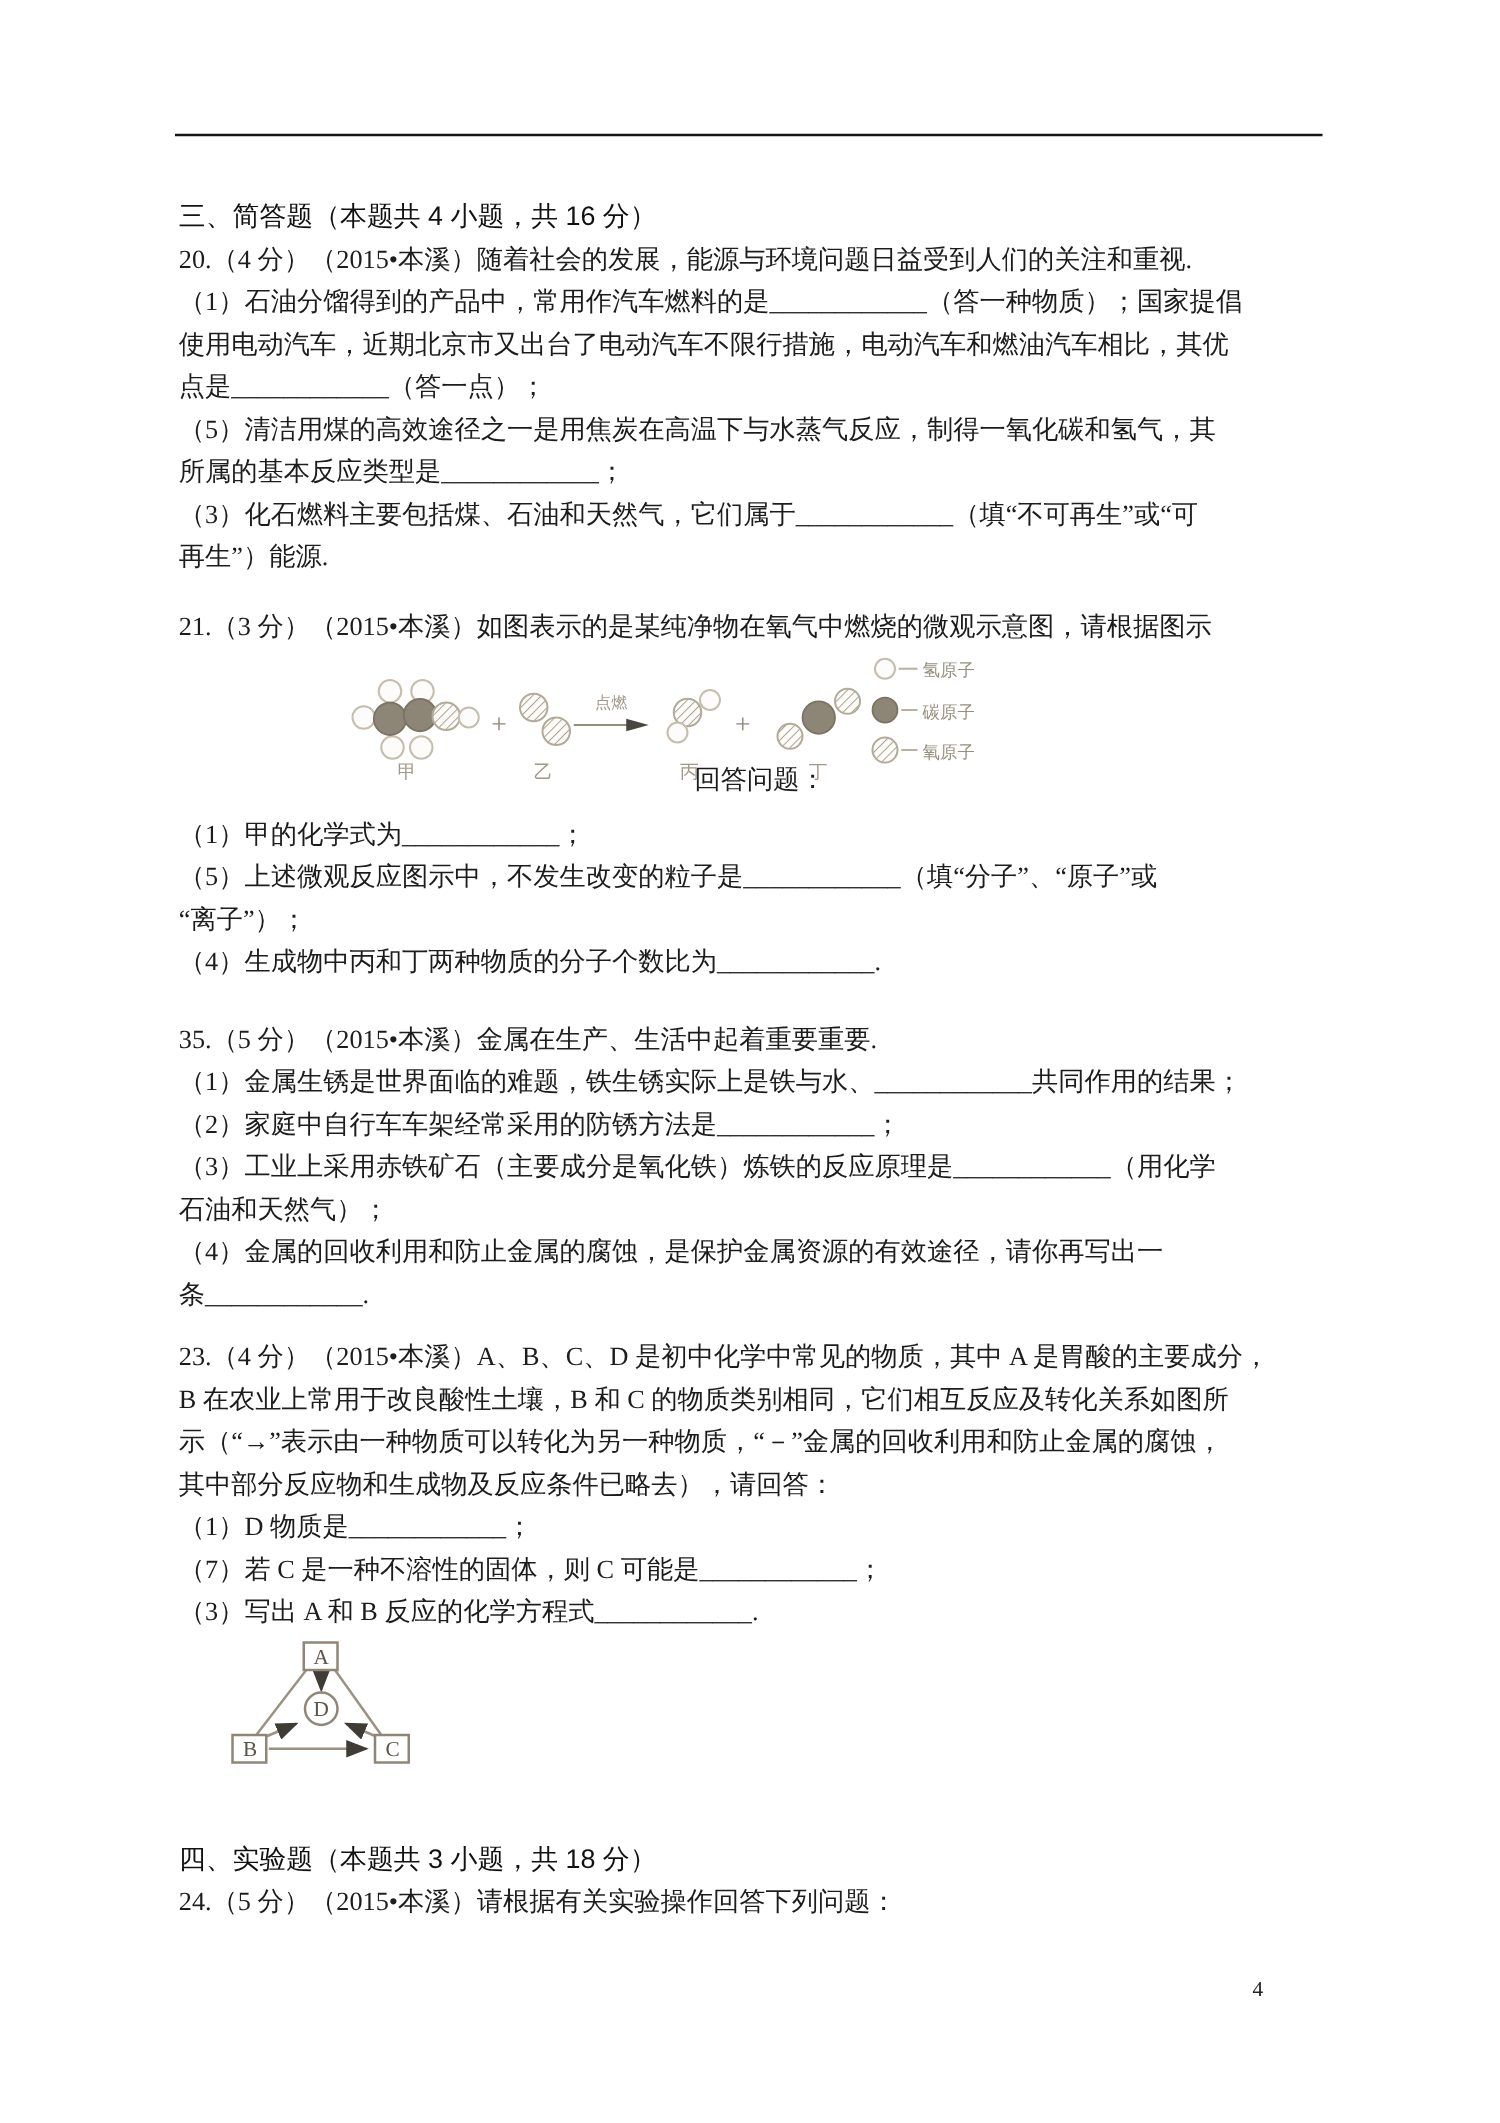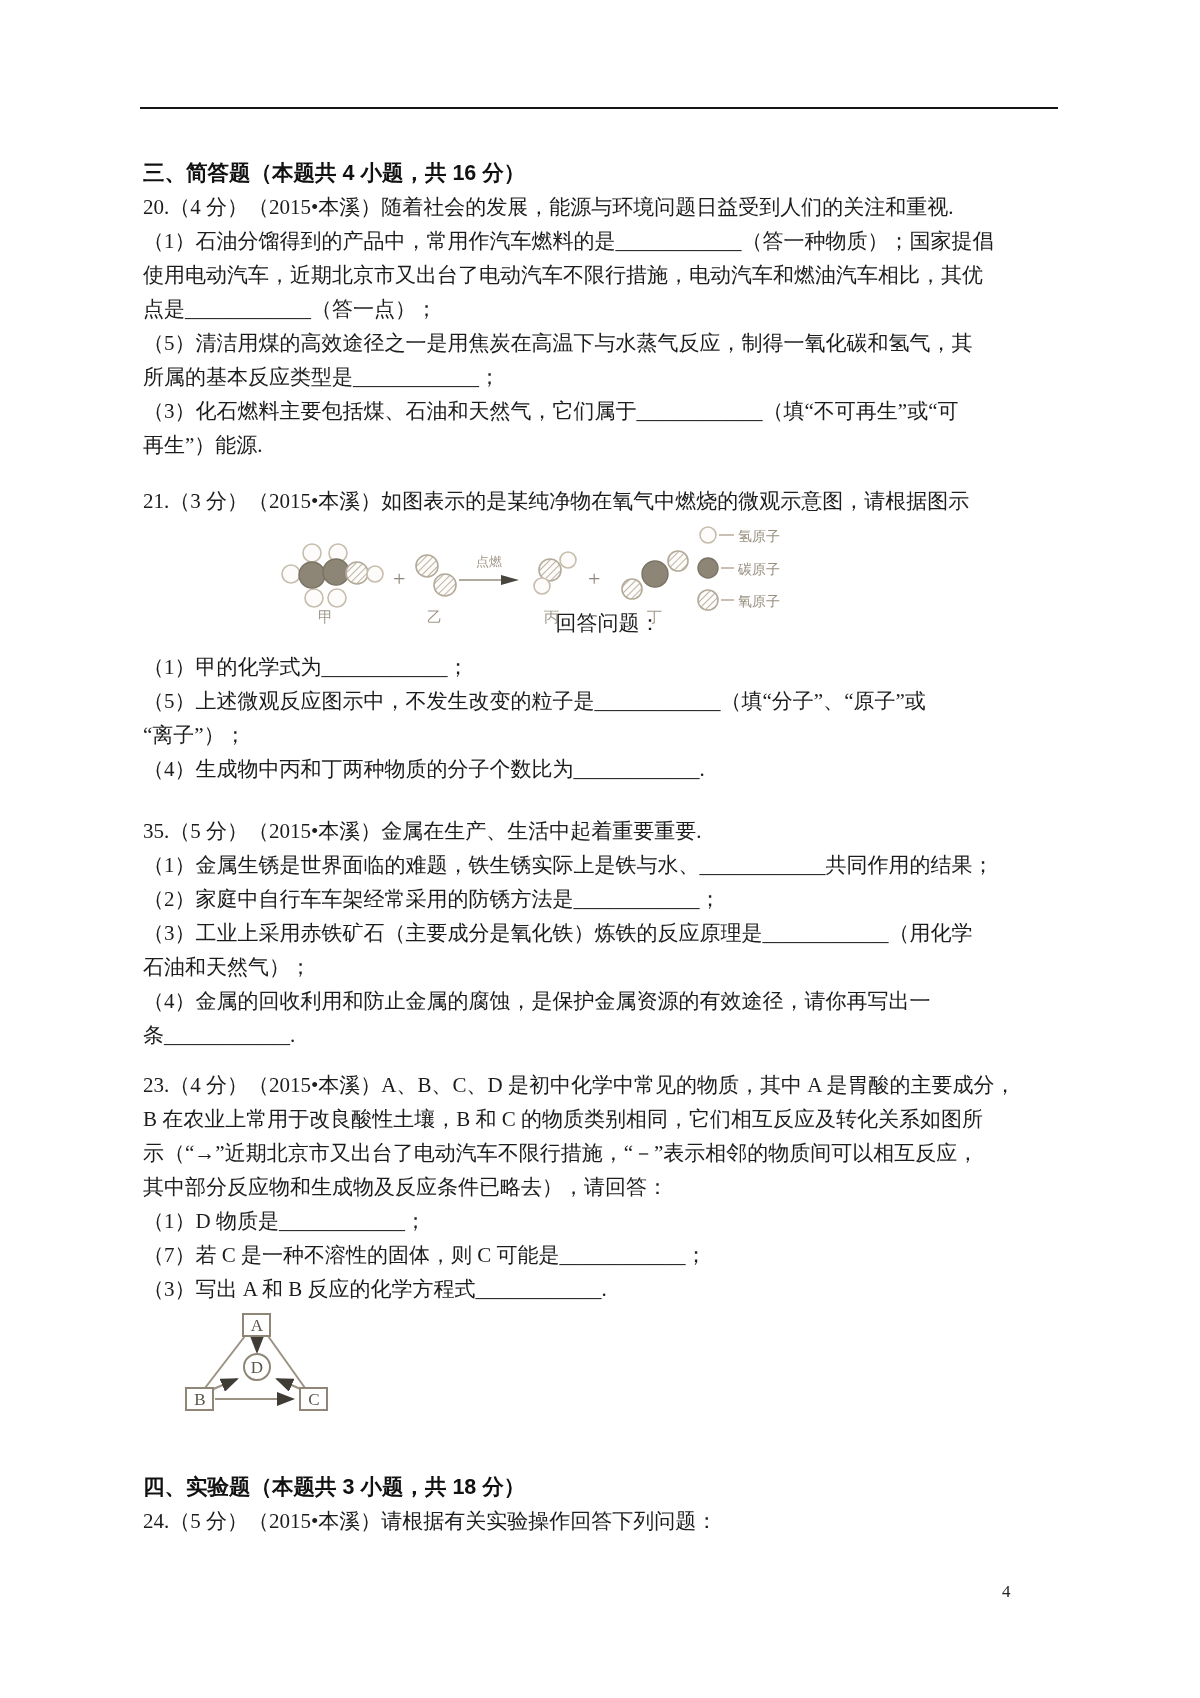--- a/index.html
+++ b/index.html
@@ -7,21 +7,21 @@
     width:1200px;height:1698px;background:#ffffff;
     font-family:"Liberation Serif","DejaVu Serif",serif;
     color:#1c1c1c;
   }
   .page{position:relative;width:1200px;height:1698px;background:#fff;overflow:hidden;}
   .top-rule{position:absolute;left:140px;top:107px;width:918px;border-top:2px solid #161616;}
   .content{position:absolute;left:143px;top:156px;width:930px;font-size:21px;line-height:34px;}
   .line{white-space:nowrap;height:34px;font-family:Liberation Serif, serif;}
   .sec-heading{
     font-family:"Liberation Sans","DejaVu Sans",sans-serif;
-    font-weight:bold;font-size:21.5px;height:34px;white-space:nowrap;color:#111;
+    font-weight:normal;font-size:21.5px;height:34px;white-space:nowrap;color:#111;
   }
   .sp22{height:22px;} .sp10{height:10px;} .sp16{height:16px;} .sp28{height:28px;} .sp48{height:48px;}
   .micro-diagram{margin:4px 0 0 112px;height:102px;}
   .answer-prompt{margin-top:-18px;text-align:center;}
   .triangle-diagram{margin:4px 0 0 10px;height:112px;}
   .page-number{
     position:absolute;left:1002px;top:1582px;font-size:17px;color:#222;
     font-family:"Liberation Serif","DejaVu Serif",serif;
   }
   svg text{font-family:"Liberation Serif","DejaVu Serif",serif;}
@@ -133,21 +133,21 @@
     <div class="line">（2）家庭中自行车车架经常采用的防锈方法是____________；</div>
     <div class="line">（3）工业上采用赤铁矿石（主要成分是氧化铁）炼铁的反应原理是____________（用化学</div>
     <div class="line">石油和天然气）；</div>
     <div class="line">（4）金属的回收利用和防止金属的腐蚀，是保护金属资源的有效途径，请你再写出一</div>
     <div class="line">条____________.</div>
 
     <div class="sp16"></div>
 
     <div class="line">23.（4 分）（2015•本溪）A、B、C、D 是初中化学中常见的物质，其中 A 是胃酸的主要成分，</div>
     <div class="line">B 在农业上常用于改良酸性土壤，B 和 C 的物质类别相同，它们相互反应及转化关系如图所</div>
-    <div class="line">示（“→”近期北京市又出台了电动汽车不限行措施，“－”表示相邻的物质间可以相互反应，</div>
+    <div class="line">示（“→”表示由一种物质可以转化为另一种物质，“－”金属的回收利用和防止金属的腐蚀，</div>
     <div class="line">其中部分反应物和生成物及反应条件已略去），请回答：</div>
     <div class="line">（1）D 物质是____________；</div>
     <div class="line">（7）若 C 是一种不溶性的固体，则 C 可能是____________；</div>
     <div class="line">（3）写出 A 和 B 反应的化学方程式____________.</div>
 
     <div class="triangle-diagram">
       <svg width="210" height="112" viewBox="0 0 210 112">
         <defs>
           <marker id="tah" markerWidth="9" markerHeight="7" refX="8" refY="3.5" orient="auto">
             <path d="M0,0 L9,3.5 L0,7 Z" fill="#3f3b35"></path>

